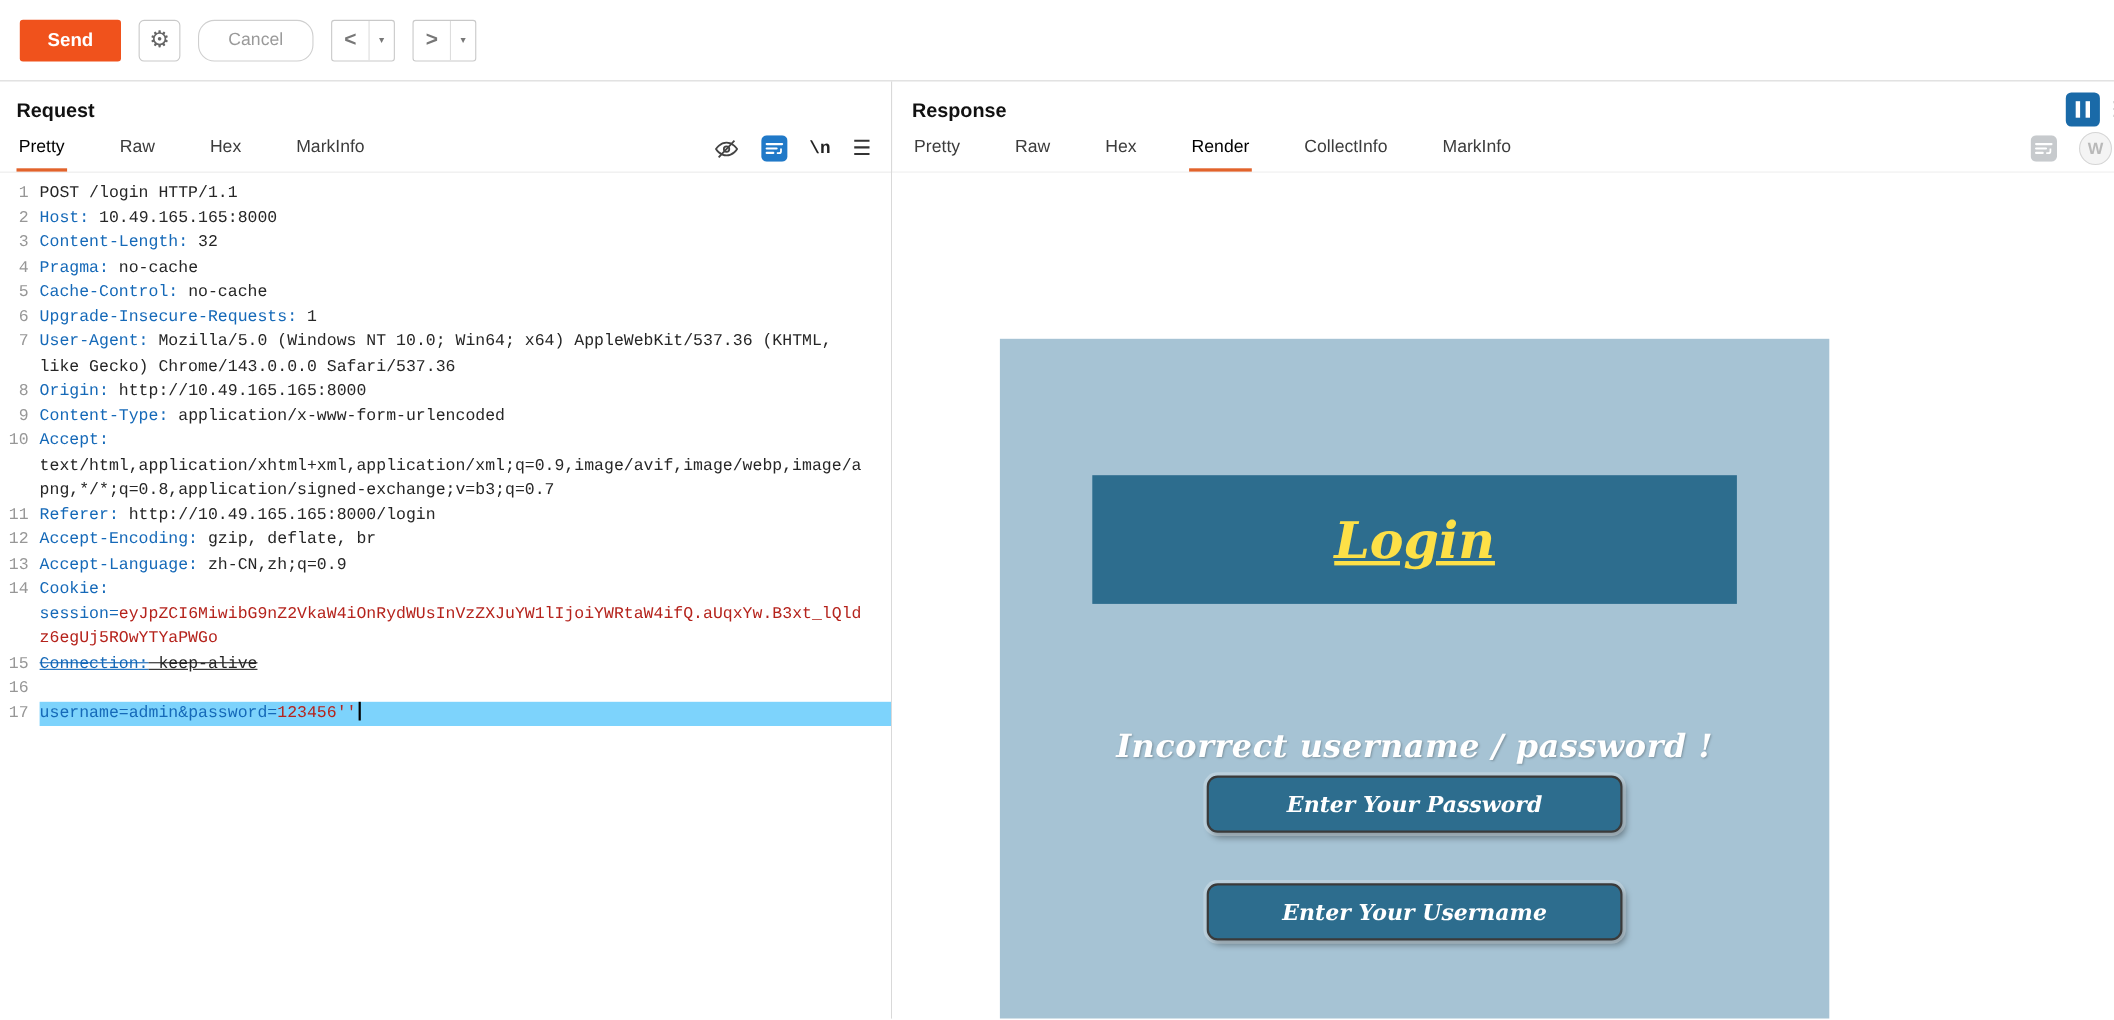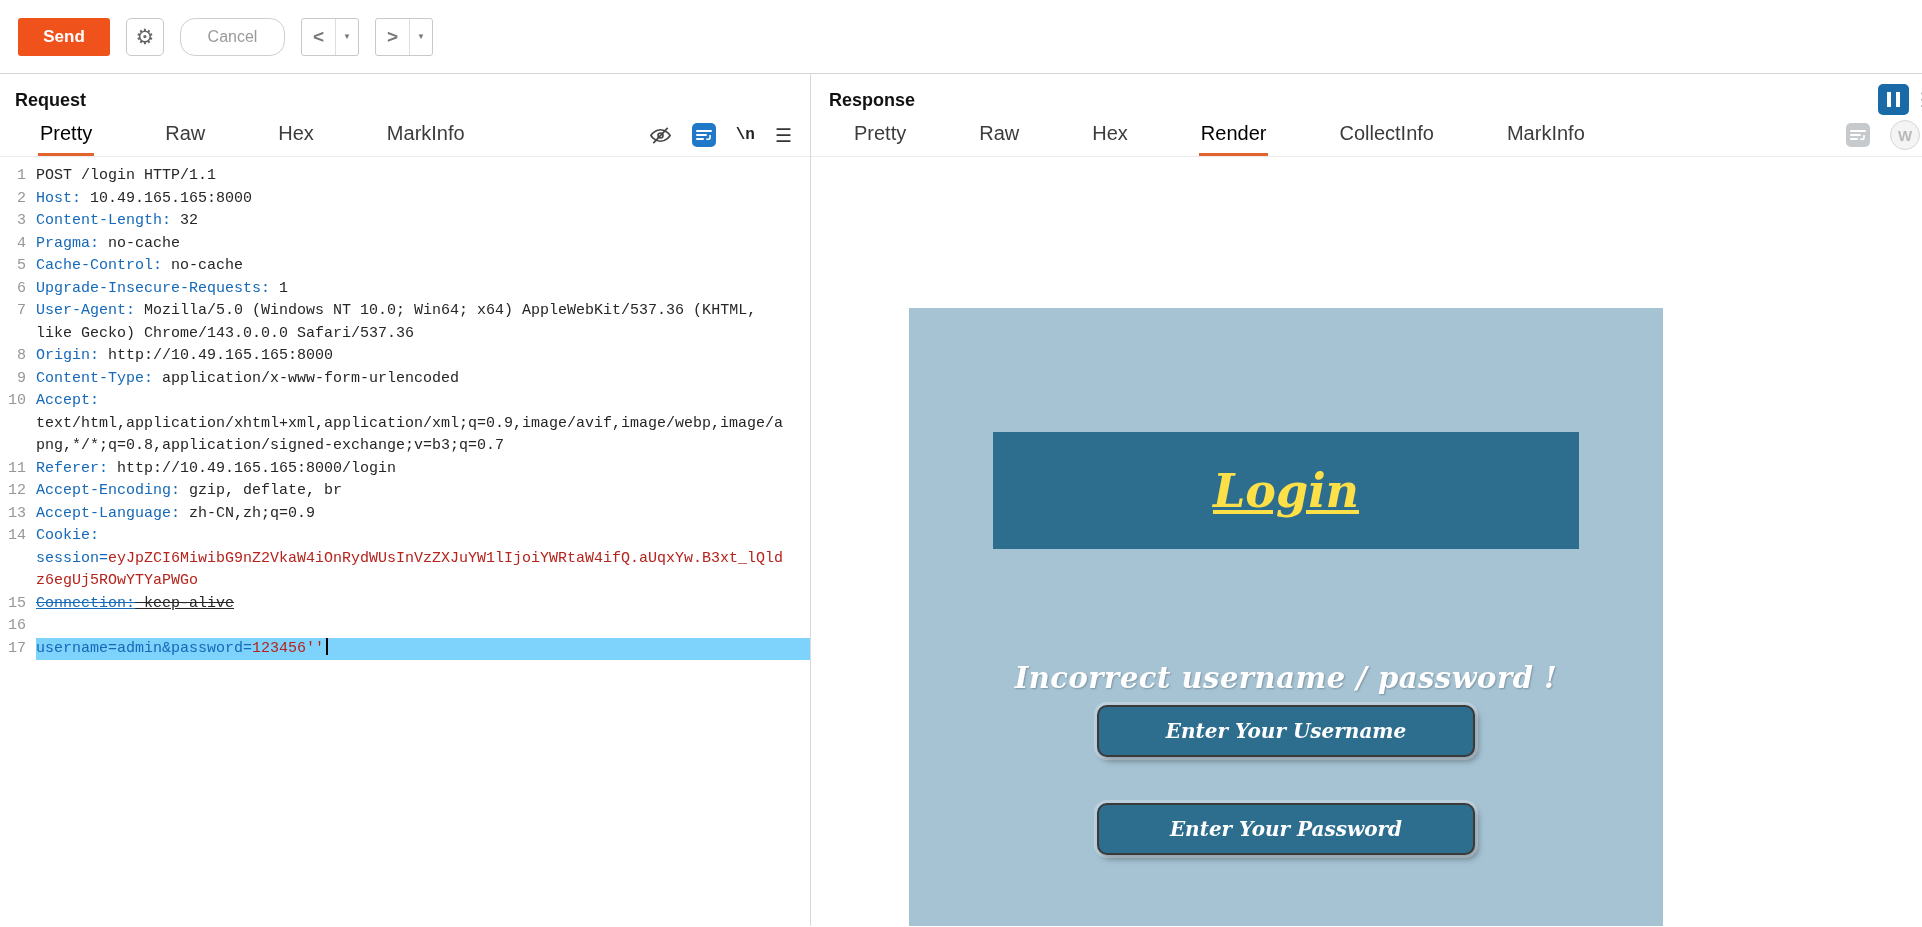--- a/index.html
+++ b/index.html
@@ -29,22 +29,22 @@
   .response-panel { flex:1; display:flex; flex-direction:column; position:relative;
                     padding-left:0; }
 
   .panel-title { font-size:18px; font-weight:bold; color:#111; padding:16px 0 4px 15px; }
   .response-panel .panel-title { padding-left:18px; }
 
   .tab-row { display:flex; align-items:flex-end; height:42px; border-bottom:1px solid #ebebeb;
              padding:0 18px 0 15px; }
   .response-panel .tab-row { padding-left:18px; }
   .tabs { display:flex; gap:46px; }
-  .tab { font-size:20px; color:#3c3c3c; line-height:39px; padding:0 2px;
-         border-bottom:3px solid transparent; cursor:pointer; white-space:nowrap;margin-left:23px; }
+  .tab { font-size:16px; color:#3c3c3c; line-height:39px; padding:0 2px;
+         border-bottom:3px solid transparent; cursor:pointer; white-space:nowrap; }
   .tab.active { color:#000; border-bottom-color:var(--tab_underline,#e2632b); }
   .tab-icons { margin-left:auto; display:flex; align-items:center; gap:20px; height:42px; }
   .icon-btn { display:flex; align-items:center; justify-content:center; cursor:pointer; }
   .nl-icon { font-family:"Liberation Mono", monospace; font-size:16px; font-weight:bold; color:#222; }
   .menu-icon { font-size:19px; color:#333; }
   .w-badge { width:30px; height:30px; border-radius:50%; background:#f4f4f4; border:1px solid #d5d5d5;
              color:#b9b9b9; font-weight:bold; font-size:15px; display:flex; align-items:center;
              justify-content:center; margin-right:-16px; }
 
   
@@ -251,18 +251,18 @@
         <div class="w-badge">W</div>
       </div>
     </div>
 
     <div class="render-area">
       <div class="login-page">
         <div class="login-banner">
           <span>Login</span>
         </div>
         <div class="login-error">Incorrect username / password !</div>
+        <button class="login-btn">Enter Your Password</button>
         <button class="login-btn">Enter Your Username</button>
-        <button class="login-btn">Enter Your Password</button>
       </div>
     </div>
   </div>
 </div>
 
 </body></html>

